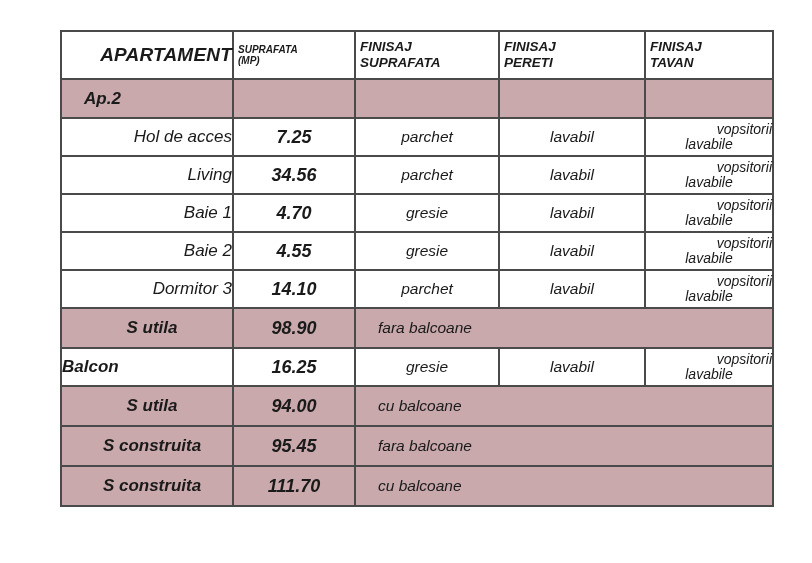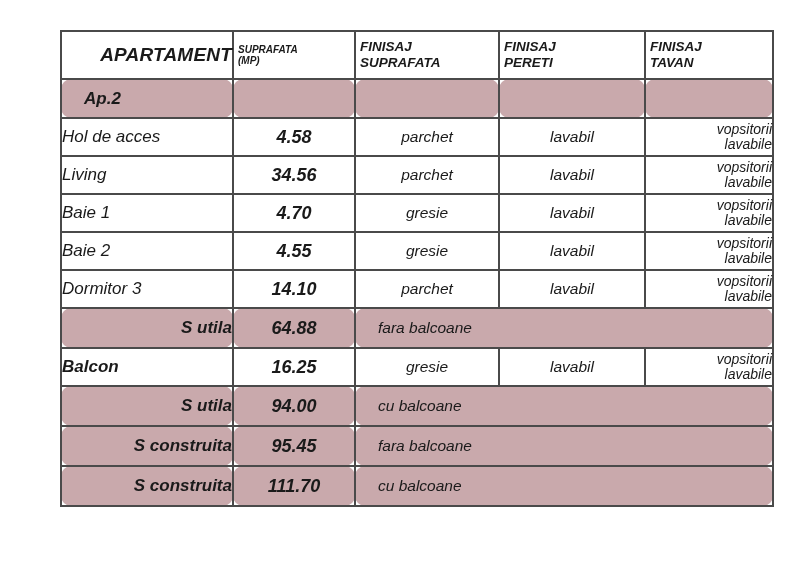--- a/index.html
+++ b/index.html
@@ -67,40 +67,39 @@
     font-size: 13.5px;
     text-align: left;
     line-height: 1.2;
     padding: 0 4px;
   }
   .hdr .fin .l1, .hdr .fin .l2 { display: block; }
 
   
   .shaded td {
     background: #c9a9ac;
-    border-radius: 10px;
   }
   .apt-title td {
     height: 37px;
   }
   .apt-title .label {
     font-size: 17px;
     font-weight: bold;
     padding-left: 22px;
     text-align: left;
   }
 
   
   .row td {
     height: 36px;
   }
   .cell-name {
     font-size: 17px;
     padding-left: 10px;
-    text-align: left;
+    text-align: right;
     white-space: nowrap;
   }
   .cell-area {
     font-size: 18px;
     font-weight: bold;
     text-align: center;
   }
   .cell-mid {
     font-size: 15.5px;
     text-align: center;
@@ -111,32 +110,32 @@
     padding: 0 6px;
     line-height: 1.05;
     position: relative;
   }
   .cell-tavan .w1 {
     display: block;
     text-align: right;
   }
   .cell-tavan .w2 {
     display: block;
-    text-align: right;
+    text-align: center;
   }
 
   
   .sum td {
     height: 38px;
   }
   .sum .label {
     font-size: 17px;
     font-weight: bold;
     padding-left: 10px;
-    text-align: right;
+    text-align: center;
   }
   .sum .value {
     font-size: 18px;
     font-weight: bold;
     text-align: center;
   }
   .sum .note {
     font-size: 15.5px;
     text-align: left;
     padding-left: 22px;
@@ -186,21 +185,21 @@
         <tr class="apt-title shaded">
           <td class="label">Ap.2</td>
           <td></td>
           <td></td>
           <td></td>
           <td></td>
         </tr>
 
         <tr class="row">
           <td class="cell-name">Hol de acces</td>
-          <td class="cell-area">4.58</td>
+          <td class="cell-area">7.25</td>
           <td class="cell-mid">parchet</td>
           <td class="cell-mid">lavabil</td>
           <td class="cell-tavan">
             <span class="w1">vopsitorii</span>
             <span class="w2">lavabile</span>
           </td>
         </tr>
 
         <tr class="row">
           <td class="cell-name">Living</td>
@@ -243,21 +242,21 @@
           <td class="cell-mid">lavabil</td>
           <td class="cell-tavan">
             <span class="w1">vopsitorii</span>
             <span class="w2">lavabile</span>
           </td>
         </tr>
 
 
         <tr class="sum shaded">
           <td class="label">S utila</td>
-          <td class="value">64.88</td>
+          <td class="value">98.90</td>
           <td class="note" colspan="3">fara balcoane</td>
         </tr>
 
         <tr class="row balcon">
           <td class="label">Balcon</td>
           <td class="cell-area">16.25</td>
           <td class="cell-mid">gresie</td>
           <td class="cell-mid">lavabil</td>
           <td class="cell-tavan">
             <span class="w1">vopsitorii</span>

